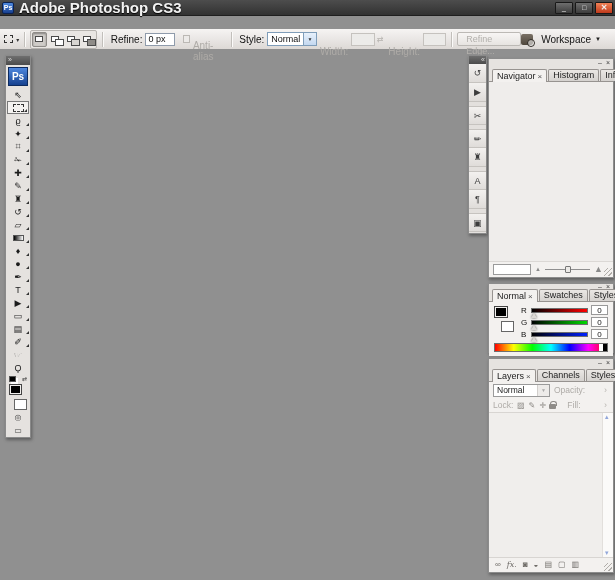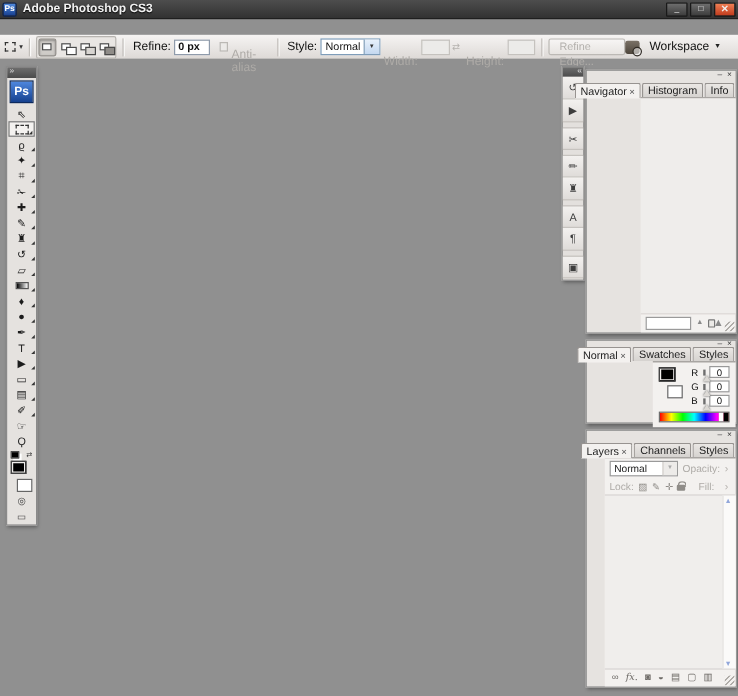--- a/index.html
+++ b/index.html
@@ -7,21 +7,21 @@
   body { font-family:"Liberation Sans", sans-serif; overflow:hidden; }
   #screen { position:relative; width:615px; height:580px; background:#909090; overflow:hidden; }
 
   
   .titlebar { position:absolute; left:0; top:0; width:615px; height:16px;
     background:linear-gradient(#4d4d4d,#323232); display:flex; align-items:center;
     padding:0 2px; border-bottom:1px solid #1f1f1f; }
   .app-icon { width:12px; height:12px; background:linear-gradient(#4f8ae0,#173f8f);
     border:1px solid #0c2250; border-radius:2px; color:#fff; font-size:7px; font-weight:bold;
     text-align:center; line-height:10px; }
-  .wtitle { color:#f2f2f2; font-size:10px; font-weight:bold; margin-left:5px;
+  .wtitle { color:#f2f2f2; font-size:15px; font-weight:bold; margin-left:5px;
     text-shadow:0 1px 1px #000; flex:1; }
   .winbtn { width:18px; height:12px; margin-left:2px; border:1px solid #191919; border-radius:1px;
     color:#f0f0f0; font-size:7px; line-height:10px; text-align:center;
     background:linear-gradient(#6e6e6e,#3c3c3c); }
   .winbtn.close { background:linear-gradient(#f08055,#bf3a1c); font-weight:bold; font-size:8px; }
 
   
   .menubar { position:absolute; left:0; top:16px; width:615px; height:13px;
     background:#f1efee; display:flex; align-items:center; border-bottom:1px solid #d7d4d1; }
   .menu-item { font-size:10.5px; color:#111; padding:0 6px; line-height:13px; }
@@ -40,21 +40,21 @@
   .modebtn.pressed { background:#cfccc8; box-shadow:inset 0 1px 2px rgba(0,0,0,.35); border:1px solid #8f8c88; }
   .mi { display:inline-block; width:8px; height:6px; border:1px solid #4a4a4a; background:#fdfdfd; position:relative; }
   .mi-add::after, .mi-sub::after, .mi-int::after { content:''; position:absolute; left:3px; top:2px;
     width:7px; height:5px; border:1px solid #4a4a4a; background:#fdfdfd; }
   .mi-sub::after { background:#d8d5d1; }
   .mi-int::after { background:#8f8c88; }
   .opt-label { margin:0 3px; }
   .opt-label.disabled, .cb-label { color:#aeaba7;margin-top:24px; }
   .txtfield { height:13px; background:#fff; border:1px solid #8f9bab; font-size:9px;
     padding:0 2px; line-height:11px; color:#111; }
-  .txtfield.feather { width:36px;font-weight:bold; }
+  .txtfield.feather { width:36px; }
   .txtfield.dim { width:28px; background:#ecebe9; border-color:#c5c2be; }
   .checkbox { width:8px; height:8px; border:1px solid #bbb8b4; background:#eceae8; display:inline-block; margin-right:3px; }
   .combo { display:flex; align-items:center; height:14px; background:#fff; border:1px solid #7f9db9; width:62px; }
   .combo .cval { flex:1; font-size:9px; padding-left:3px; }
   .combo .cbtn { width:13px; height:12px; background:linear-gradient(#e8f1fb,#c4d8f0);
     border-left:1px solid #7f9db9; font-size:5px; color:#333; text-align:center; line-height:12px; }
   .linkico { font-size:8px; color:#b5b2ae; margin:0 2px; }
   .refine-btn { height:14px; padding:0 8px; border:1px solid #bcb9b5; border-radius:2px;
     background:linear-gradient(#f7f5f4,#e7e4e1); color:#b3b0ac; font-size:9px; line-height:12px; }
   .bridge-ico { width:16px; height:11px; background:linear-gradient(#7a7166,#4e463c);
@@ -95,21 +95,21 @@
     font-size:7px; line-height:7px; text-align:right; padding-right:2px; letter-spacing:-1px; }
   .ds-icon { height:19px; display:flex; align-items:center; justify-content:center;
     font-size:9px; color:#3d3d3d; background:linear-gradient(#f3f1ef,#dfdcd9);
     border-bottom:1px solid #c6c3bf; }
   .ds-icon.sep { margin-top:4px; border-top:1px solid #c6c3bf; }
 
   
   .panel-col { position:absolute; left:488px; top:0; width:126px; height:580px; }
   .pgroup { position:absolute; left:0; width:126px; background:#e6e3e0;
     border:1px solid #8c8c8c; box-shadow:1px 2px 3px rgba(0,0,0,.35);
-    display:flex; flex-direction:column;align-items:flex-end; }
+    display:flex; flex-direction:column; }
   .pg-top { height:7px; display:flex; justify-content:flex-end; align-items:center;
     gap:4px; padding-right:3px; font-size:7px; line-height:5px; color:#3d3d3d; }
   .pg-tabs { height:15px; display:flex; align-items:flex-end; padding-left:3px; position:relative; }
   .tab { height:12px; padding:0 4px; font-size:9px; line-height:11px; color:#222;
     background:linear-gradient(#eae7e4,#d5d2cf); border:1px solid #979390; border-bottom:none;
     border-radius:2px 2px 0 0; margin-right:1px; display:flex; align-items:center; gap:2px; white-space:nowrap; }
   .tab.active { height:13px; background:#f3f1ef; position:relative; z-index:2; margin-bottom:-1px; }
   .tabx { font-size:8px; color:#555; }
   .pg-body { flex:1; background:#f3f1ef; border-top:1px solid #979390; position:relative;
     display:flex; flex-direction:column; }

